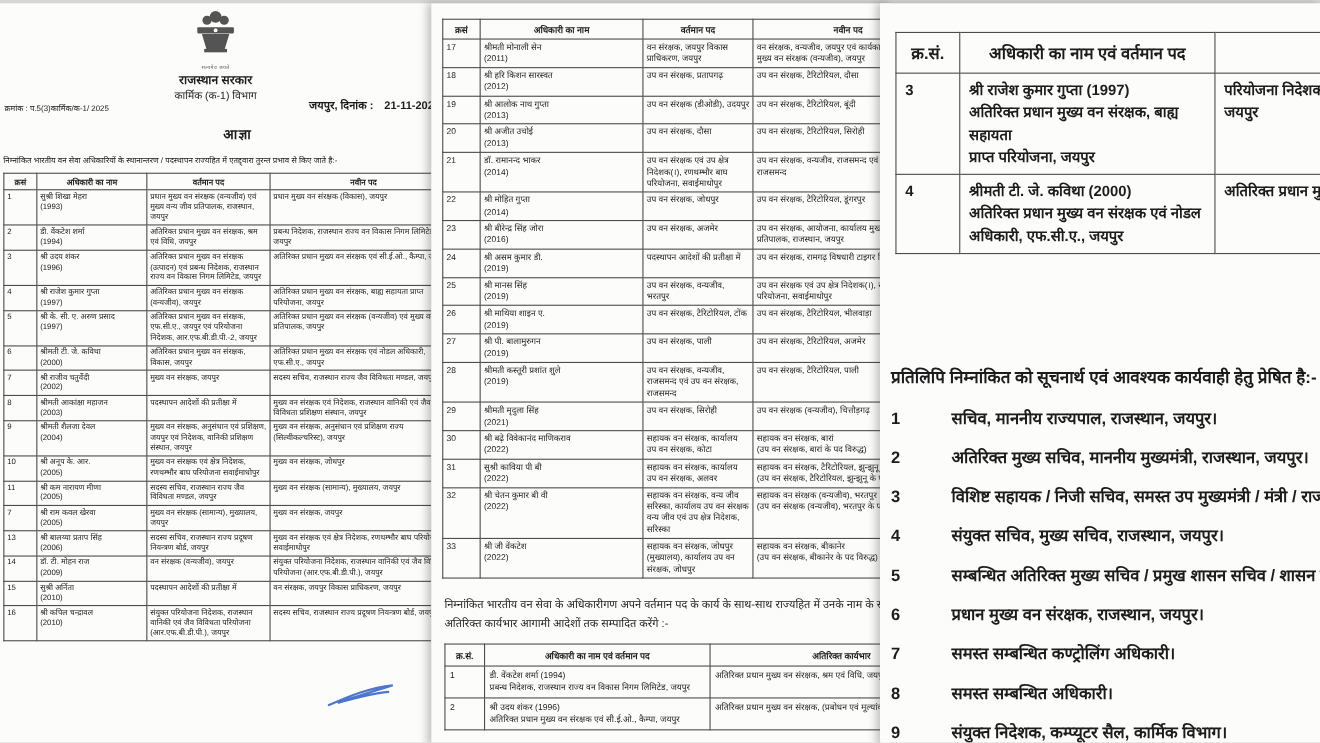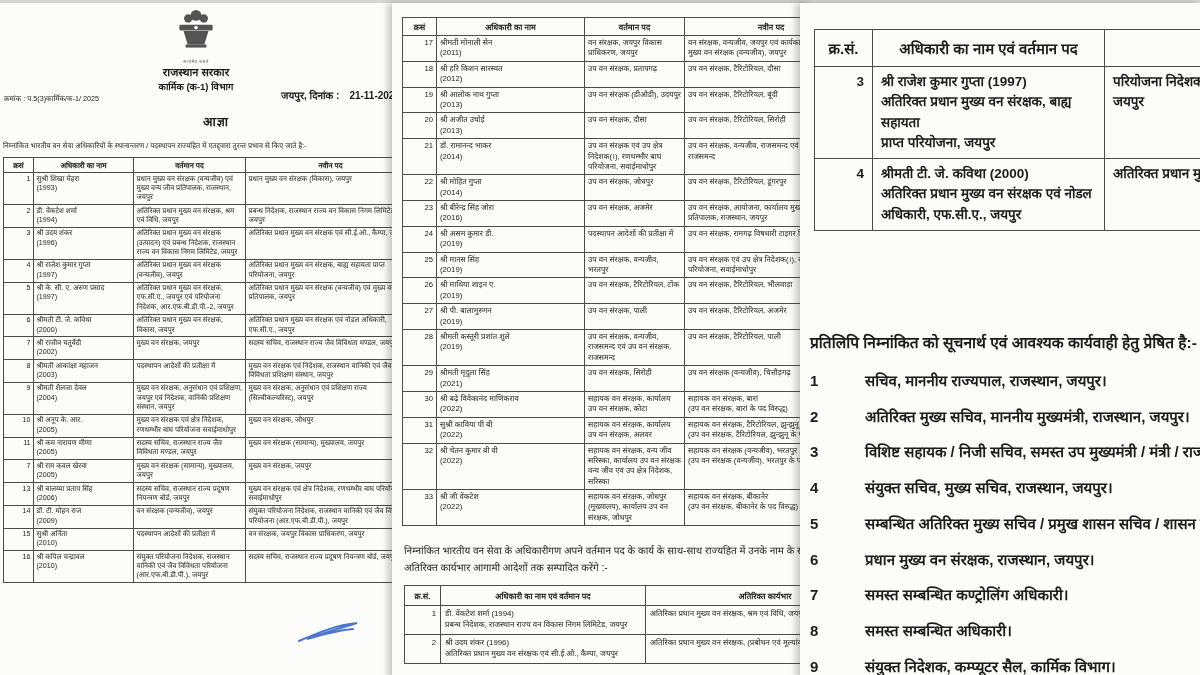--- a/index.html
+++ b/index.html
@@ -14,33 +14,33 @@
   .page2{left:392px;width:418px;z-index:2;box-shadow:-4px 0 7px rgba(50,50,50,.28)}
   .page3{left:800px;width:400px;z-index:3;box-shadow:-4px 0 7px rgba(50,50,50,.28)}
 
   
   .p1-emblem{position:absolute;left:172px;top:4px}
   .p1-motto{position:absolute;top:55px;left:150px;width:92px;text-align:center;
     font-size:4.5px;letter-spacing:.4px;color:#5a5a5a}
   .p1-govt{position:absolute;top:61px;left:0;width:392px;text-align:center;
     font-size:11px;font-weight:bold}
   .p1-dept{position:absolute;top:77px;left:0;width:392px;text-align:center;
-    font-size:9.5px;font-weight:bold}
+    font-size:9.5px;font-weight:normal}
   .p1-ref{position:absolute;top:90px;left:4px;font-size:7.2px;font-weight:normal}
   .p1-date{position:absolute;top:85px;left:281px;font-size:10px;font-weight:bold;white-space:nowrap}
   .p1-date .dt{margin-left:10px}
   .p1-order{position:absolute;top:110px;left:0;width:432px;text-align:center;
     font-size:12.5px;font-weight:bold;letter-spacing:1px}
   .p1-intro{position:absolute;top:137px;left:3px;font-size:7.2px;white-space:nowrap}
   .p1-tablewrap{position:absolute;top:154px;left:3px}
 
   table{border-collapse:collapse;table-layout:fixed}
   th,td{border:1px solid #4c4c4c;vertical-align:top;text-align:left}
   th{text-align:center;font-weight:bold}
-  td:first-child{text-align:right}
+  td:first-child{text-align:left}
   td{white-space:pre-line}
 
   .t1{width:412px}
   .t1 th{font-size:7.3px;padding:2px 2px}
   .t1 td{font-size:7.1px;line-height:1.32;padding:1.5px 2.5px}
 
   .p2-tablewrap{margin:14px 0 0 10px}
   .t2{width:455px}
   .t2 th{font-size:8px;padding:3px 2px}
   .t2 td{font-size:7.7px;line-height:1.35;padding:2px 3px}

